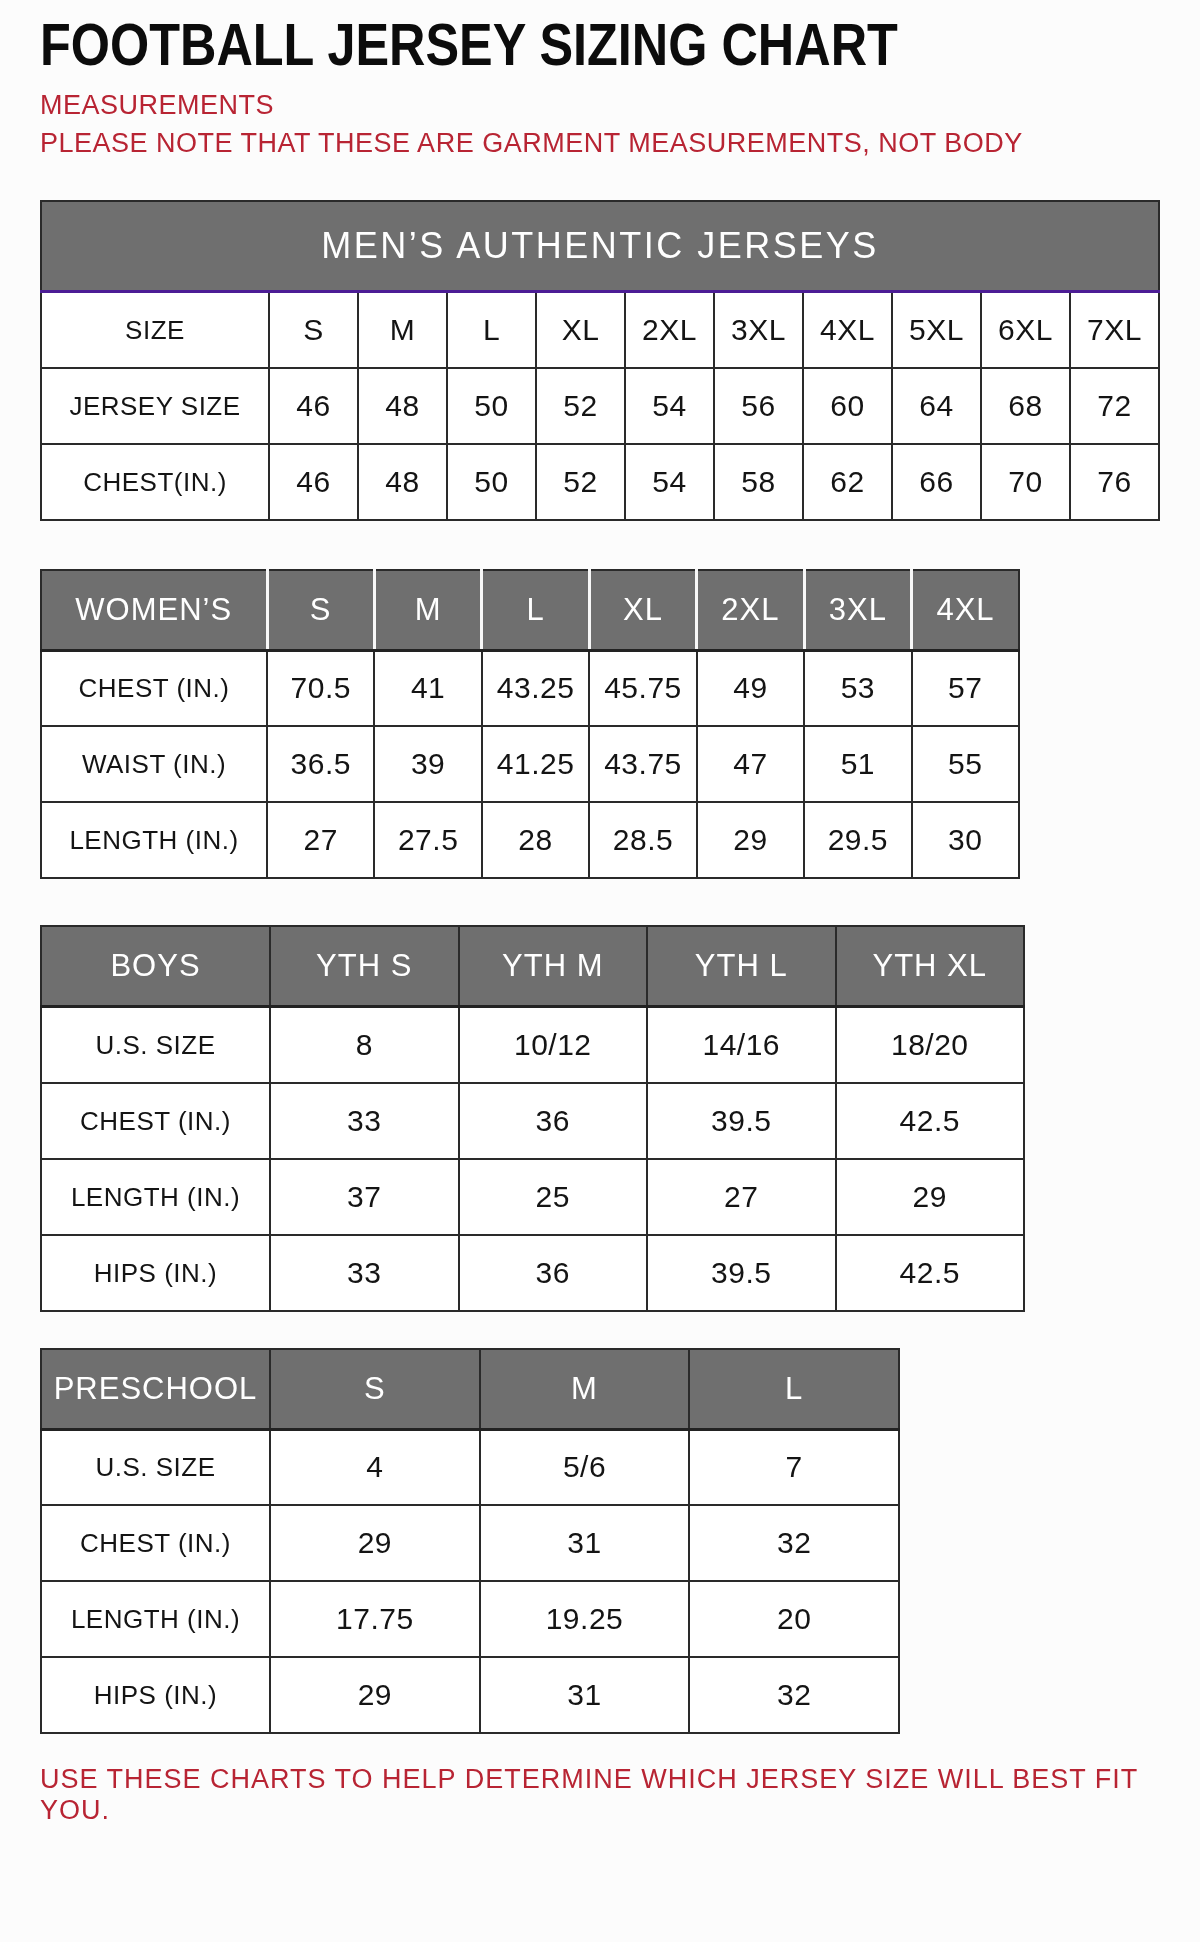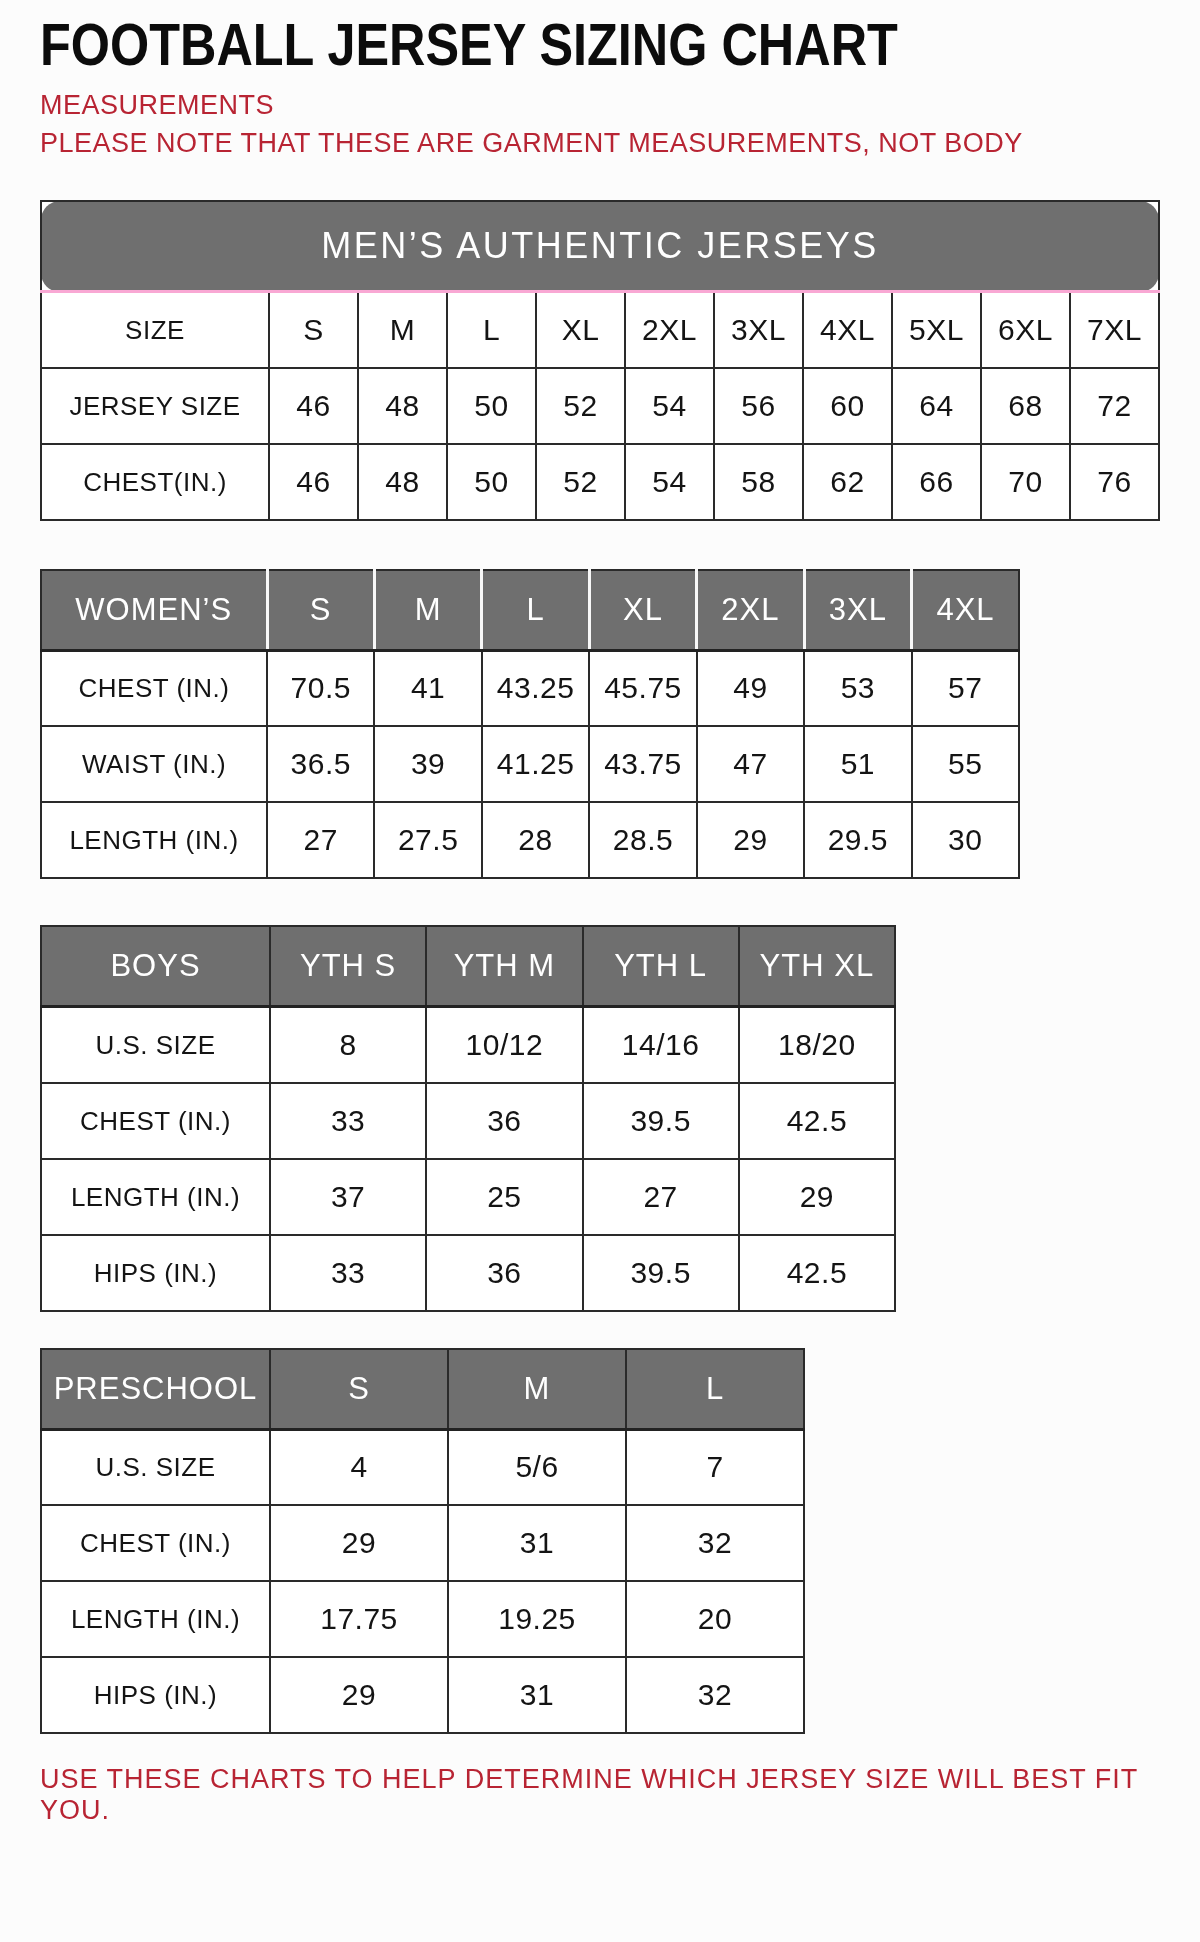--- a/index.html
+++ b/index.html
@@ -59,36 +59,36 @@
     font-size:31px;
     letter-spacing:1px;
     border-bottom:3px solid #222222;
   }
   tr.data-row{height:76px;}
   td.value-cell{font-size:30px;letter-spacing:0.5px;}
   th.row-label{font-size:26px;letter-spacing:0.5px;line-height:32px;}
 
   .t-mens{width:1120px;margin-top:38px;}
   .t-mens col.label-col{width:228px;}
-  .t-mens tr.banner-row td{border-bottom:3px solid #f9a8d4;border-radius:19px;}
+  .t-mens tr.banner-row td{border-bottom:3px solid #4c1d95;}
 
   .t-womens{width:980px;margin-top:48px;}
   .t-womens col.label-col{width:226px;}
   .t-womens tr.header-row th{
     border-left:3px solid #f8f8f8;
     border-right:3px solid #f8f8f8;
     border-top:2px solid #2a2a2a;
   }
   .t-womens tr.header-row th:first-child{border-left:2px solid #2a2a2a;text-align:center;}
   .t-womens tr.header-row th:last-child{border-right:2px solid #2a2a2a;}
 
-  .t-boys{width:856px;margin-top:46px;}
+  .t-boys{width:985px;margin-top:46px;}
   .t-boys col.label-col{width:229px;}
 
-  .t-pre{width:765px;margin-top:36px;}
+  .t-pre{width:860px;margin-top:36px;}
   .t-pre col.label-col{width:229px;}
 
   .footer{
     margin-top:30px;
     font-size:27px;
     letter-spacing:1px;
     color:var(--red);
     padding-bottom:16px;
   }
 </style>

